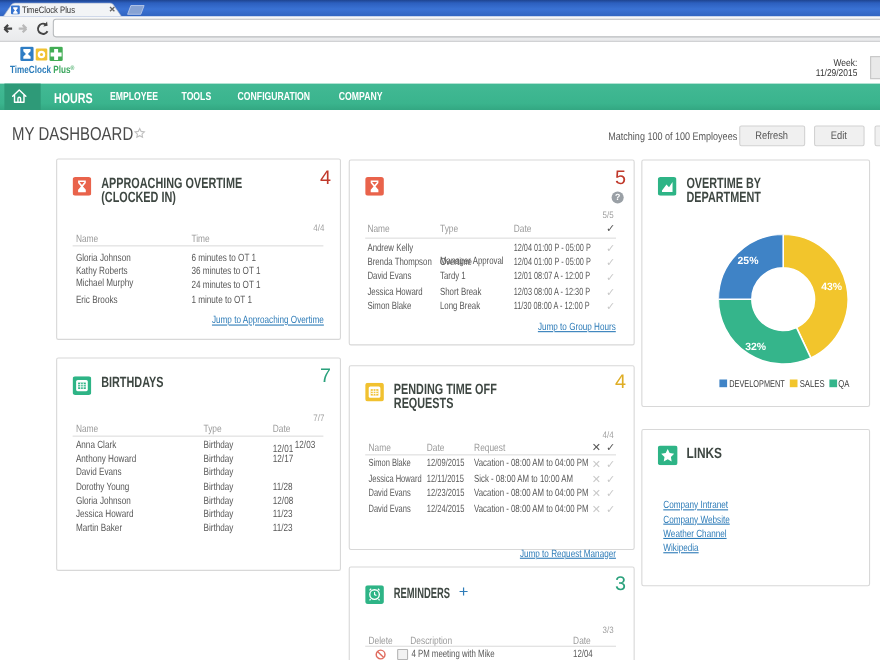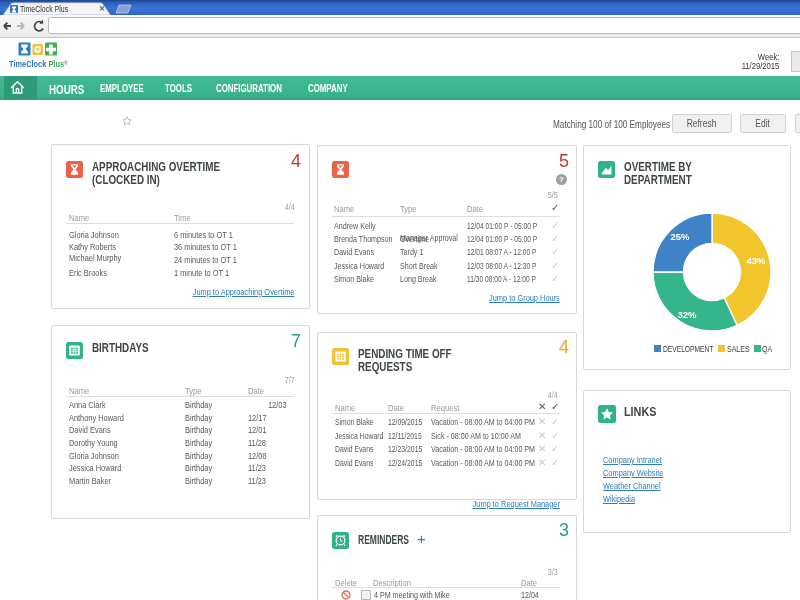--- a/index.html
+++ b/index.html
@@ -66,20 +66,21 @@
     <path d="M1.5,7.5 L7.5,1.8 L13.5,7.5 M3.2,6.3 V13 H11.8 V6.3 M6.3,13 v-3.4 a1.2,1.2 0 0 1 2.4,0 V13" stroke="#fff" stroke-width="1.3" fill="none" stroke-linecap="round" stroke-linejoin="round"></path>
   </svg>
   <div class="abs nav" style="left:49px;top:82px;font-size:13px;font-weight:700;color:#fff;">
     <span class="sx" style="transform:scaleX(.75)">HOURS</span>
   </div>
   <div class="abs" style="left:100px;top:82px;font-size:10.5px;font-weight:700;color:#fff;"><span class="sx" style="transform:scaleX(.75)">EMPLOYEE</span></div>
   <div class="abs" style="left:165px;top:82px;font-size:10.5px;font-weight:700;color:#fff;"><span class="sx" style="transform:scaleX(.75)">TOOLS</span></div>
   <div class="abs" style="left:216px;top:82px;font-size:10.5px;font-weight:700;color:#fff;"><span class="sx" style="transform:scaleX(.75)">CONFIGURATION</span></div>
   <div class="abs" style="left:308px;top:82px;font-size:10.5px;font-weight:700;color:#fff;"><span class="sx" style="transform:scaleX(.75)">COMPANY</span></div>
 
+  <div class="abs" style="left:11px;top:112px;font-size:17px;color:#4a4a4a;"><span class="sx" style="transform:scaleX(.8)">MY DASHBOARD</span></div>
   <svg class="abs" style="left:121px;top:115px;" width="12" height="12" viewBox="0 0 24 24">
     <path d="M12 3.5l2.6 5.4 5.9.8-4.3 4.1 1 5.8-5.2-2.8-5.2 2.8 1-5.8-4.3-4.1 5.9-.8z" fill="none" stroke="#bfbfbf" stroke-width="2"></path>
   </svg>
   <div class="abs" style="left:553px;top:119px;font-size:10px;color:#555;"><span class="sx" style="transform:scaleX(.82)">Matching 100 of 100 Employees</span></div>
   <div class="abs" style="left:672px;top:114px;width:58px;height:17px;background:#f0f0f0;border:1px solid #d2d2d2;border-radius:2px;font-size:10px;color:#555;text-align:center;line-height:17px;"><span class="sx" style="transform:scaleX(.85);transform-origin:50% 50%;">Refresh</span></div>
   <div class="abs" style="left:740px;top:114px;width:44px;height:17px;background:#f0f0f0;border:1px solid #d2d2d2;border-radius:2px;font-size:10px;color:#555;text-align:center;line-height:17px;"><span class="sx" style="transform:scaleX(.85);transform-origin:50% 50%;">Edit</span></div>
   <div class="abs" style="left:795px;top:114px;width:20px;height:17px;background:#f0f0f0;border:1px solid #d2d2d2;border-radius:2px;"></div>
 
   <div class="card" style="left:51px;top:144px;width:257px;height:163px;"></div>
   <svg class="abs" style="left:66px;top:161px;" width="17" height="17" viewBox="0 0 17 17">
@@ -175,21 +176,21 @@
   <div class="abs th" style="left:248px;top:385px;"><span class="sx" style="transform:scaleX(.8)">Date</span></div>
   <div class="hl" style="left:66px;top:396px;width:228px;"></div>
   <div class="abs td" style="left:69px;top:399px;"><span class="sx" style="transform:scaleX(.78)">Anna Clark</span></div>
   <div class="abs td" style="left:185px;top:399px;"><span class="sx" style="transform:scaleX(.78)">Birthday</span></div>
   <div class="abs td" style="left:248px;top:399px;margin-left:20px;"><span class="sx" style="transform:scaleX(.78)">12/03</span></div>
   <div class="abs td" style="left:69px;top:412px;"><span class="sx" style="transform:scaleX(.78)">Anthony Howard</span></div>
   <div class="abs td" style="left:185px;top:412px;"><span class="sx" style="transform:scaleX(.78)">Birthday</span></div>
   <div class="abs td" style="left:248px;top:412px;"><span class="sx" style="transform:scaleX(.78)">12/17</span></div>
   <div class="abs td" style="left:69px;top:424px;"><span class="sx" style="transform:scaleX(.78)">David Evans</span></div>
   <div class="abs td" style="left:185px;top:424px;"><span class="sx" style="transform:scaleX(.78)">Birthday</span></div>
-  <div class="abs td" style="left:248px;top:424px;text-align:center;"><span class="sx" style="transform:scaleX(.78)">12/01</span></div>
+  <div class="abs td" style="left:248px;top:403px;text-align:center;"><span class="sx" style="transform:scaleX(.78)">12/01</span></div>
   <div class="abs td" style="left:69px;top:437px;"><span class="sx" style="transform:scaleX(.78)">Dorothy Young</span></div>
   <div class="abs td" style="left:185px;top:437px;"><span class="sx" style="transform:scaleX(.78)">Birthday</span></div>
   <div class="abs td" style="left:248px;top:437px;"><span class="sx" style="transform:scaleX(.78)">11/28</span></div>
   <div class="abs td" style="left:69px;top:450px;"><span class="sx" style="transform:scaleX(.78)">Gloria Johnson</span></div>
   <div class="abs td" style="left:185px;top:450px;"><span class="sx" style="transform:scaleX(.78)">Birthday</span></div>
   <div class="abs td" style="left:248px;top:450px;"><span class="sx" style="transform:scaleX(.78)">12/08</span></div>
   <div class="abs td" style="left:69px;top:462px;"><span class="sx" style="transform:scaleX(.78)">Jessica Howard</span></div>
   <div class="abs td" style="left:185px;top:462px;"><span class="sx" style="transform:scaleX(.78)">Birthday</span></div>
   <div class="abs td" style="left:248px;top:462px;"><span class="sx" style="transform:scaleX(.78)">11/23</span></div>
   <div class="abs td" style="left:69px;top:475px;"><span class="sx" style="transform:scaleX(.78)">Martin Baker</span></div>

